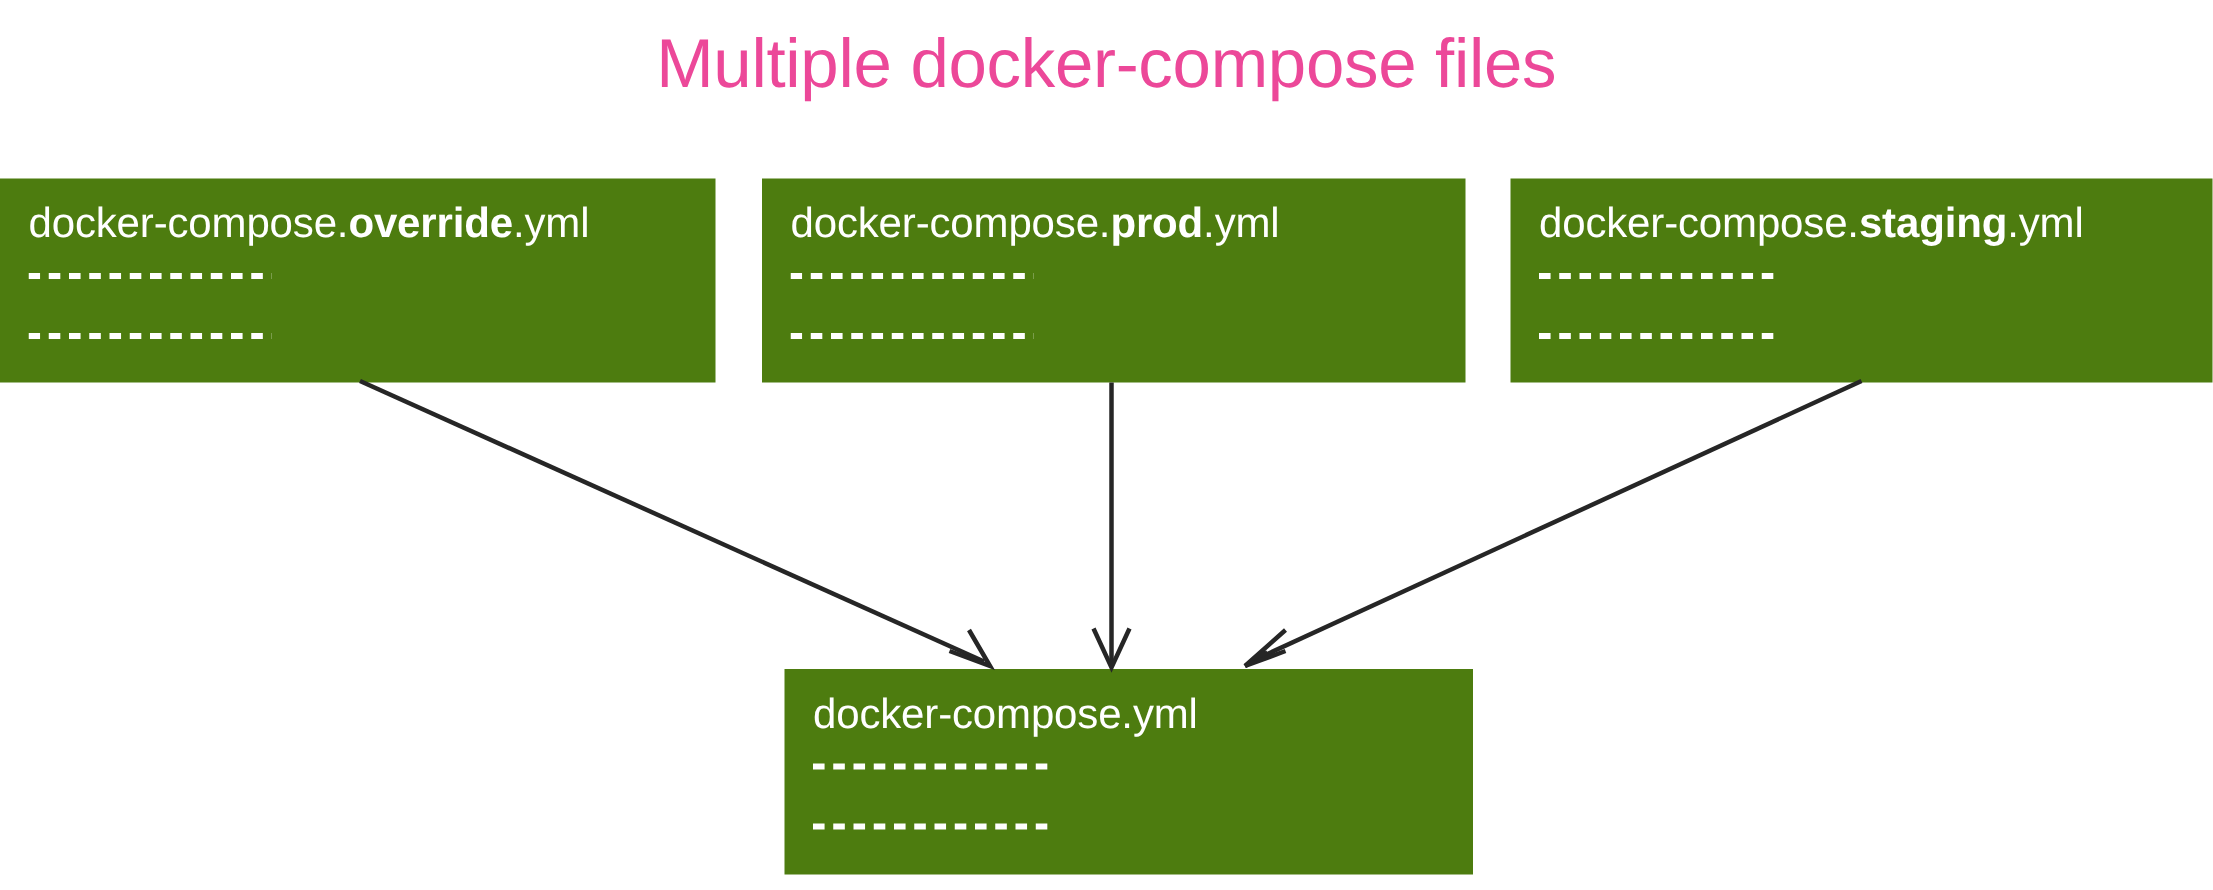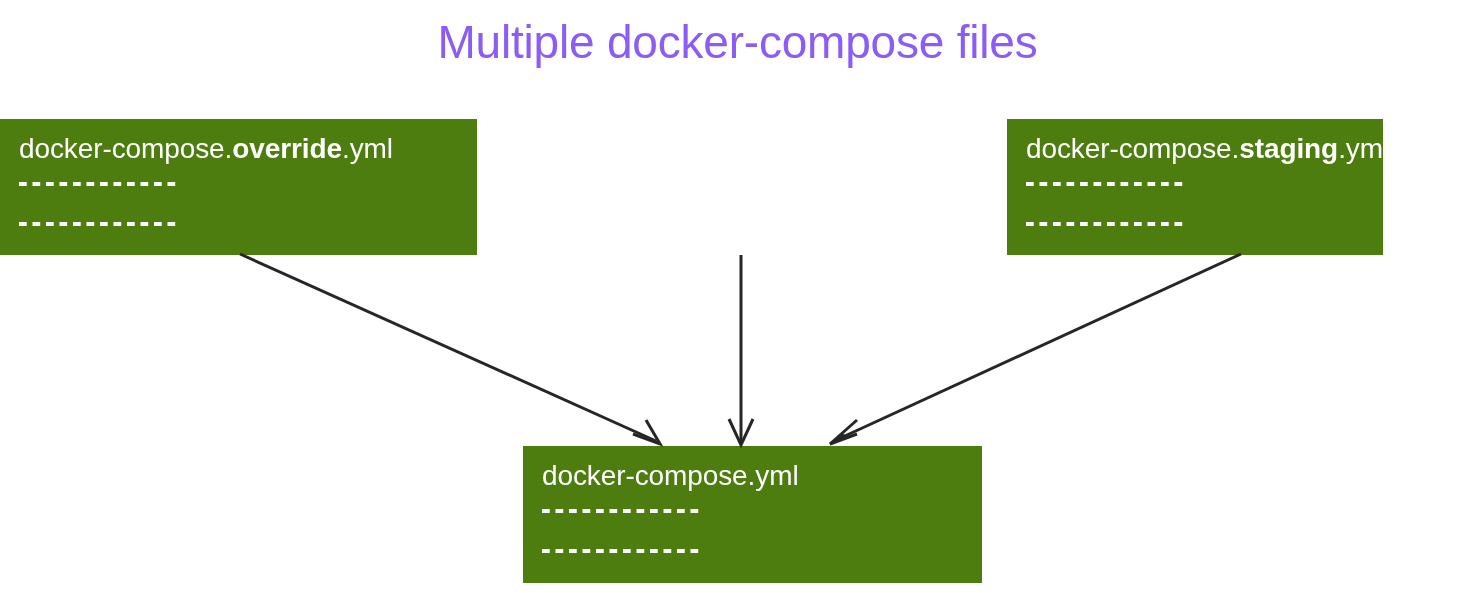--- a/index.html
+++ b/index.html
@@ -25,21 +25,21 @@
 
   #page-title {
     position: absolute;
     left: 0;
     top: 12px;
     width: 1475px;
     text-align: center;
     font-size: 46px;
     font-weight: 400;
     line-height: 60px;
-    color: #8b5cf6;
+    color: #ec4899;
     letter-spacing: -0.2px;
     white-space: nowrap;
   }
 
   .file-box {
     position: absolute;
     background: #4d7c0f;
     box-sizing: border-box;
     padding: 0;
   }
@@ -67,21 +67,21 @@
     background-image: linear-gradient(to right, #ffffff 0, #ffffff 8px, rgba(0,0,0,0) 8px, rgba(0,0,0,0) 13.5px);
     background-size: 13.5px 4px;
     background-repeat: repeat-x;
   }
   .dash-line.l1 { top: 63px; }
   .dash-line.l2 { top: 103px; }
 
   
   #box-override { left: 0px;    top: 119px; width: 477px; height: 136px; }
   #box-prod     { left: 508px;  top: 119px; width: 469px; height: 136px; }
-  #box-staging  { left: 1007px; top: 119px; width: 376px; height: 136px; }
+  #box-staging  { left: 1007px; top: 119px; width: 468px; height: 136px; }
   #box-base     { left: 523px;  top: 446px; width: 459px; height: 137px; }
 
   #arrows-layer {
     position: absolute;
     left: 0; top: 0;
     width: 1475px;
     height: 593px;
     pointer-events: none;
   }
 </style>
@@ -91,20 +91,25 @@
 <div id="diagram-canvas">
 
   <div id="page-title">Multiple docker-compose files</div>
 
   <div class="file-box" id="box-override">
     <div class="file-name"><span>docker-compose.</span><span class="env">override</span><span>.yml</span></div>
     <div class="dash-line l1"></div>
     <div class="dash-line l2"></div>
   </div>
 
+  <div class="file-box" id="box-prod">
+    <div class="file-name"><span>docker-compose.</span><span class="env">prod</span><span>.yml</span></div>
+    <div class="dash-line l1"></div>
+    <div class="dash-line l2"></div>
+  </div>
 
   <div class="file-box" id="box-staging">
     <div class="file-name"><span>docker-compose.</span><span class="env">staging</span><span>.yml</span></div>
     <div class="dash-line l1"></div>
     <div class="dash-line l2"></div>
   </div>
 
   <div class="file-box" id="box-base">
     <div class="file-name"><span>docker-compose.yml</span><span class="env"></span><span></span></div>
     <div class="dash-line l1"></div>

